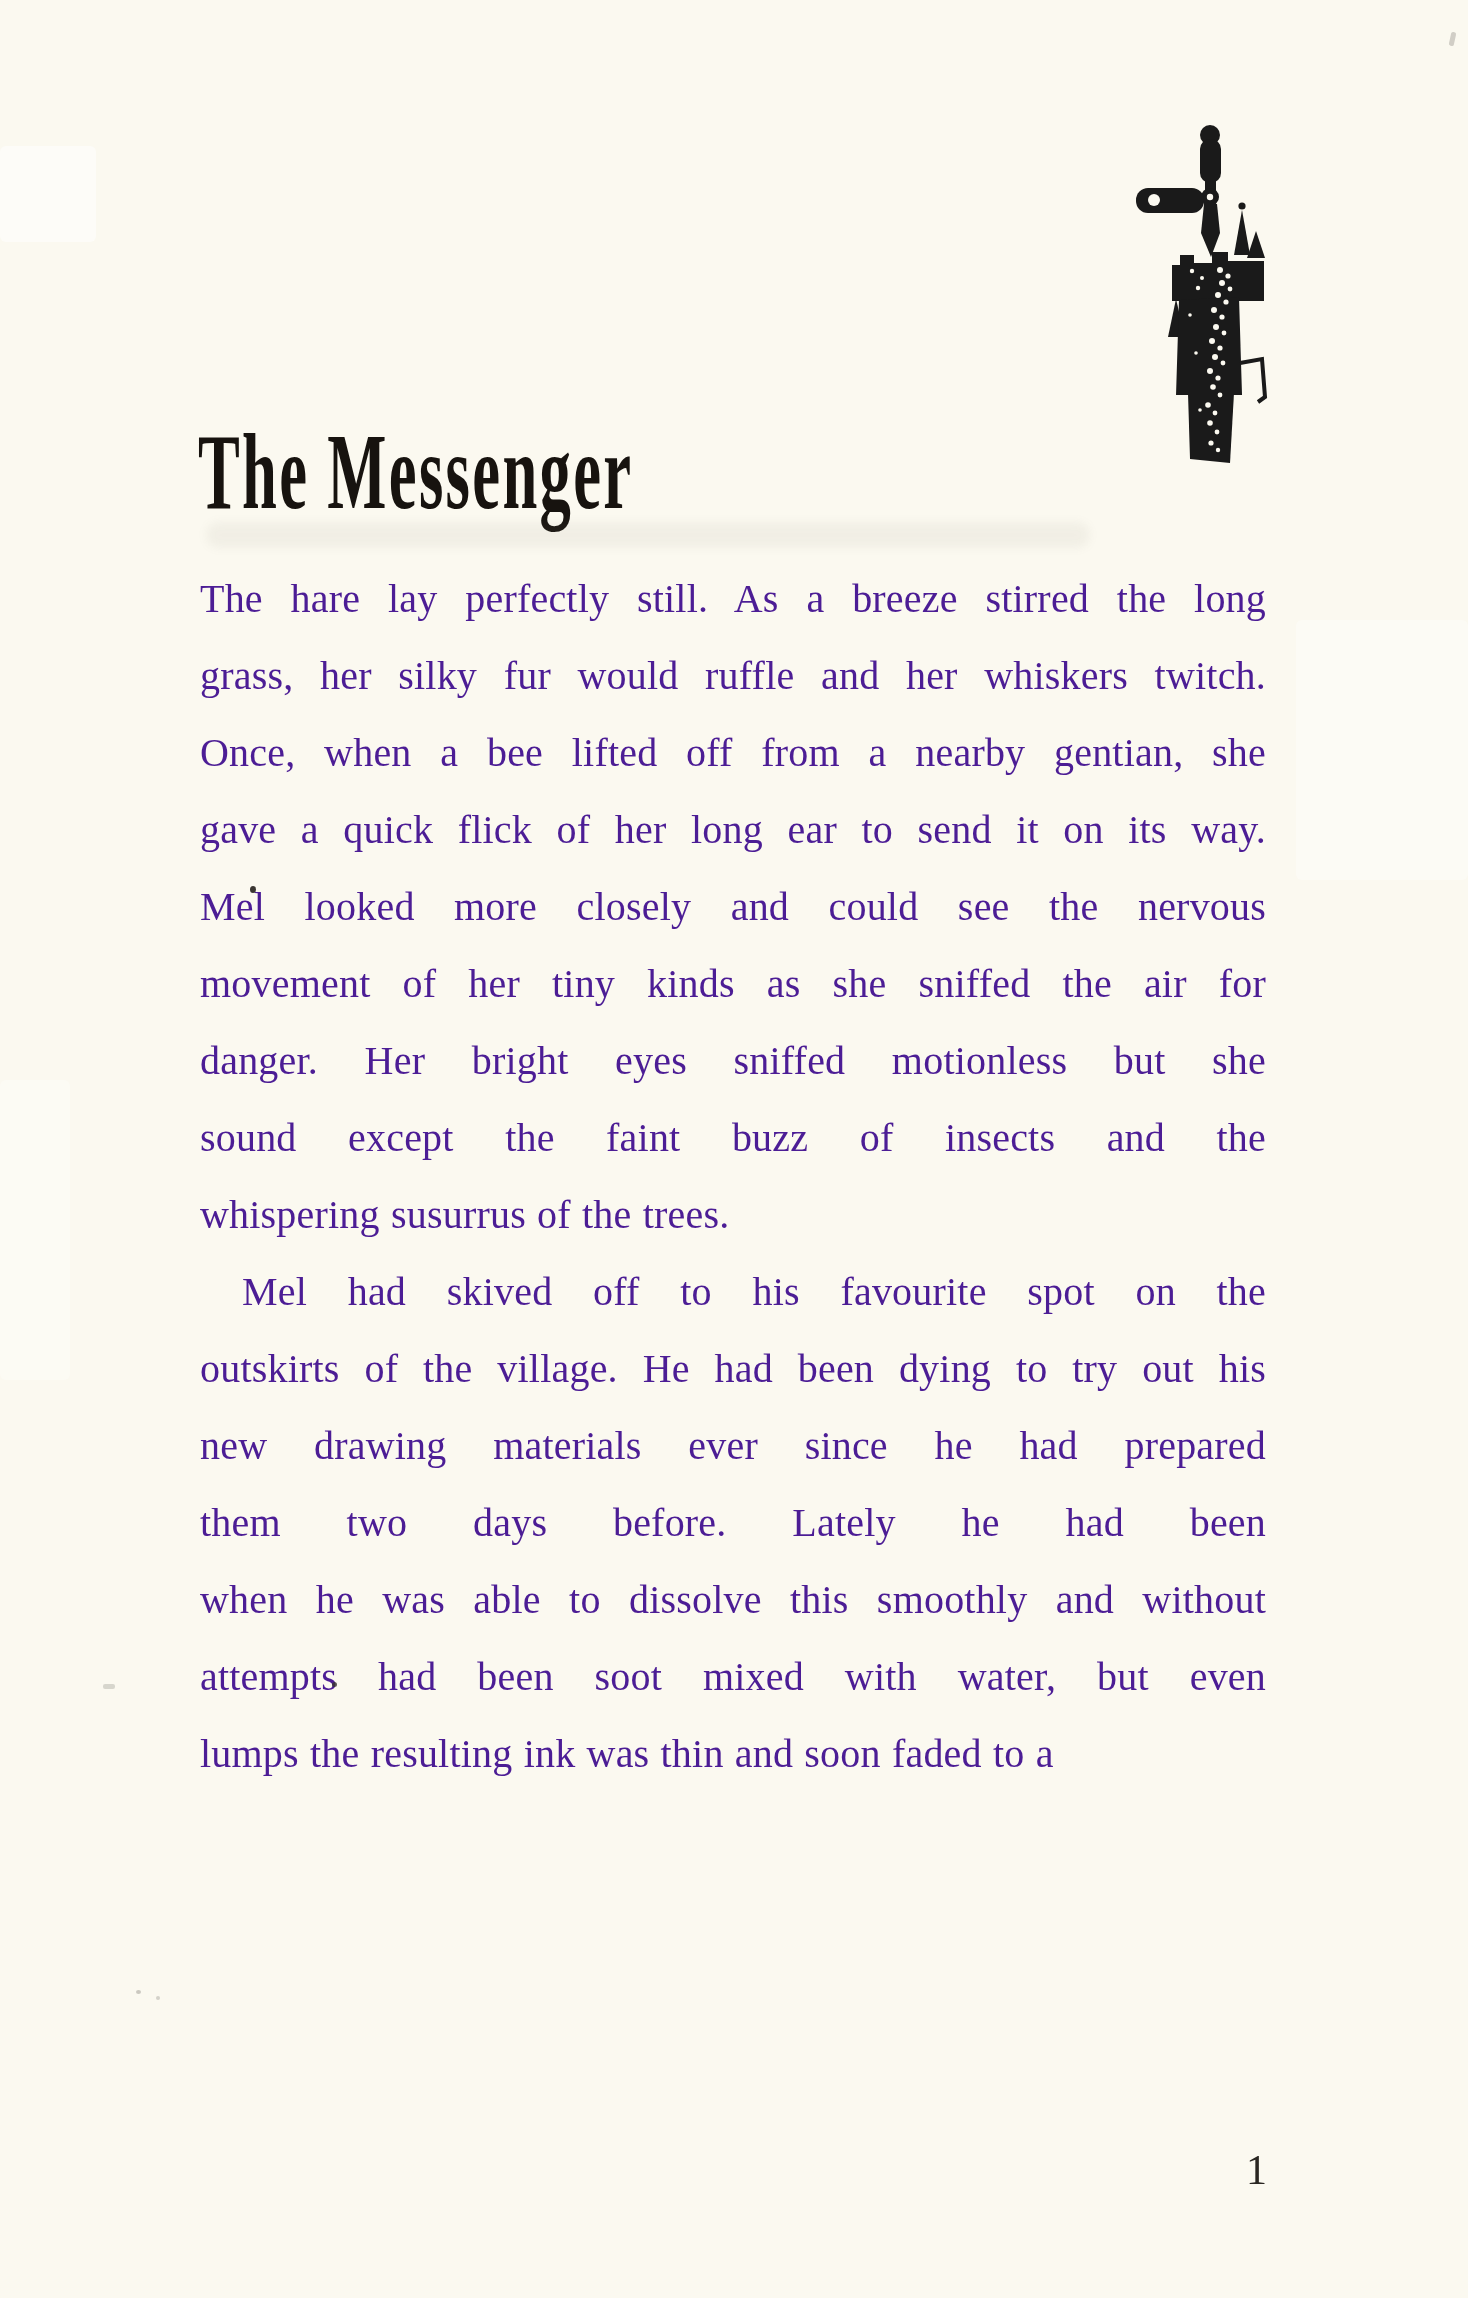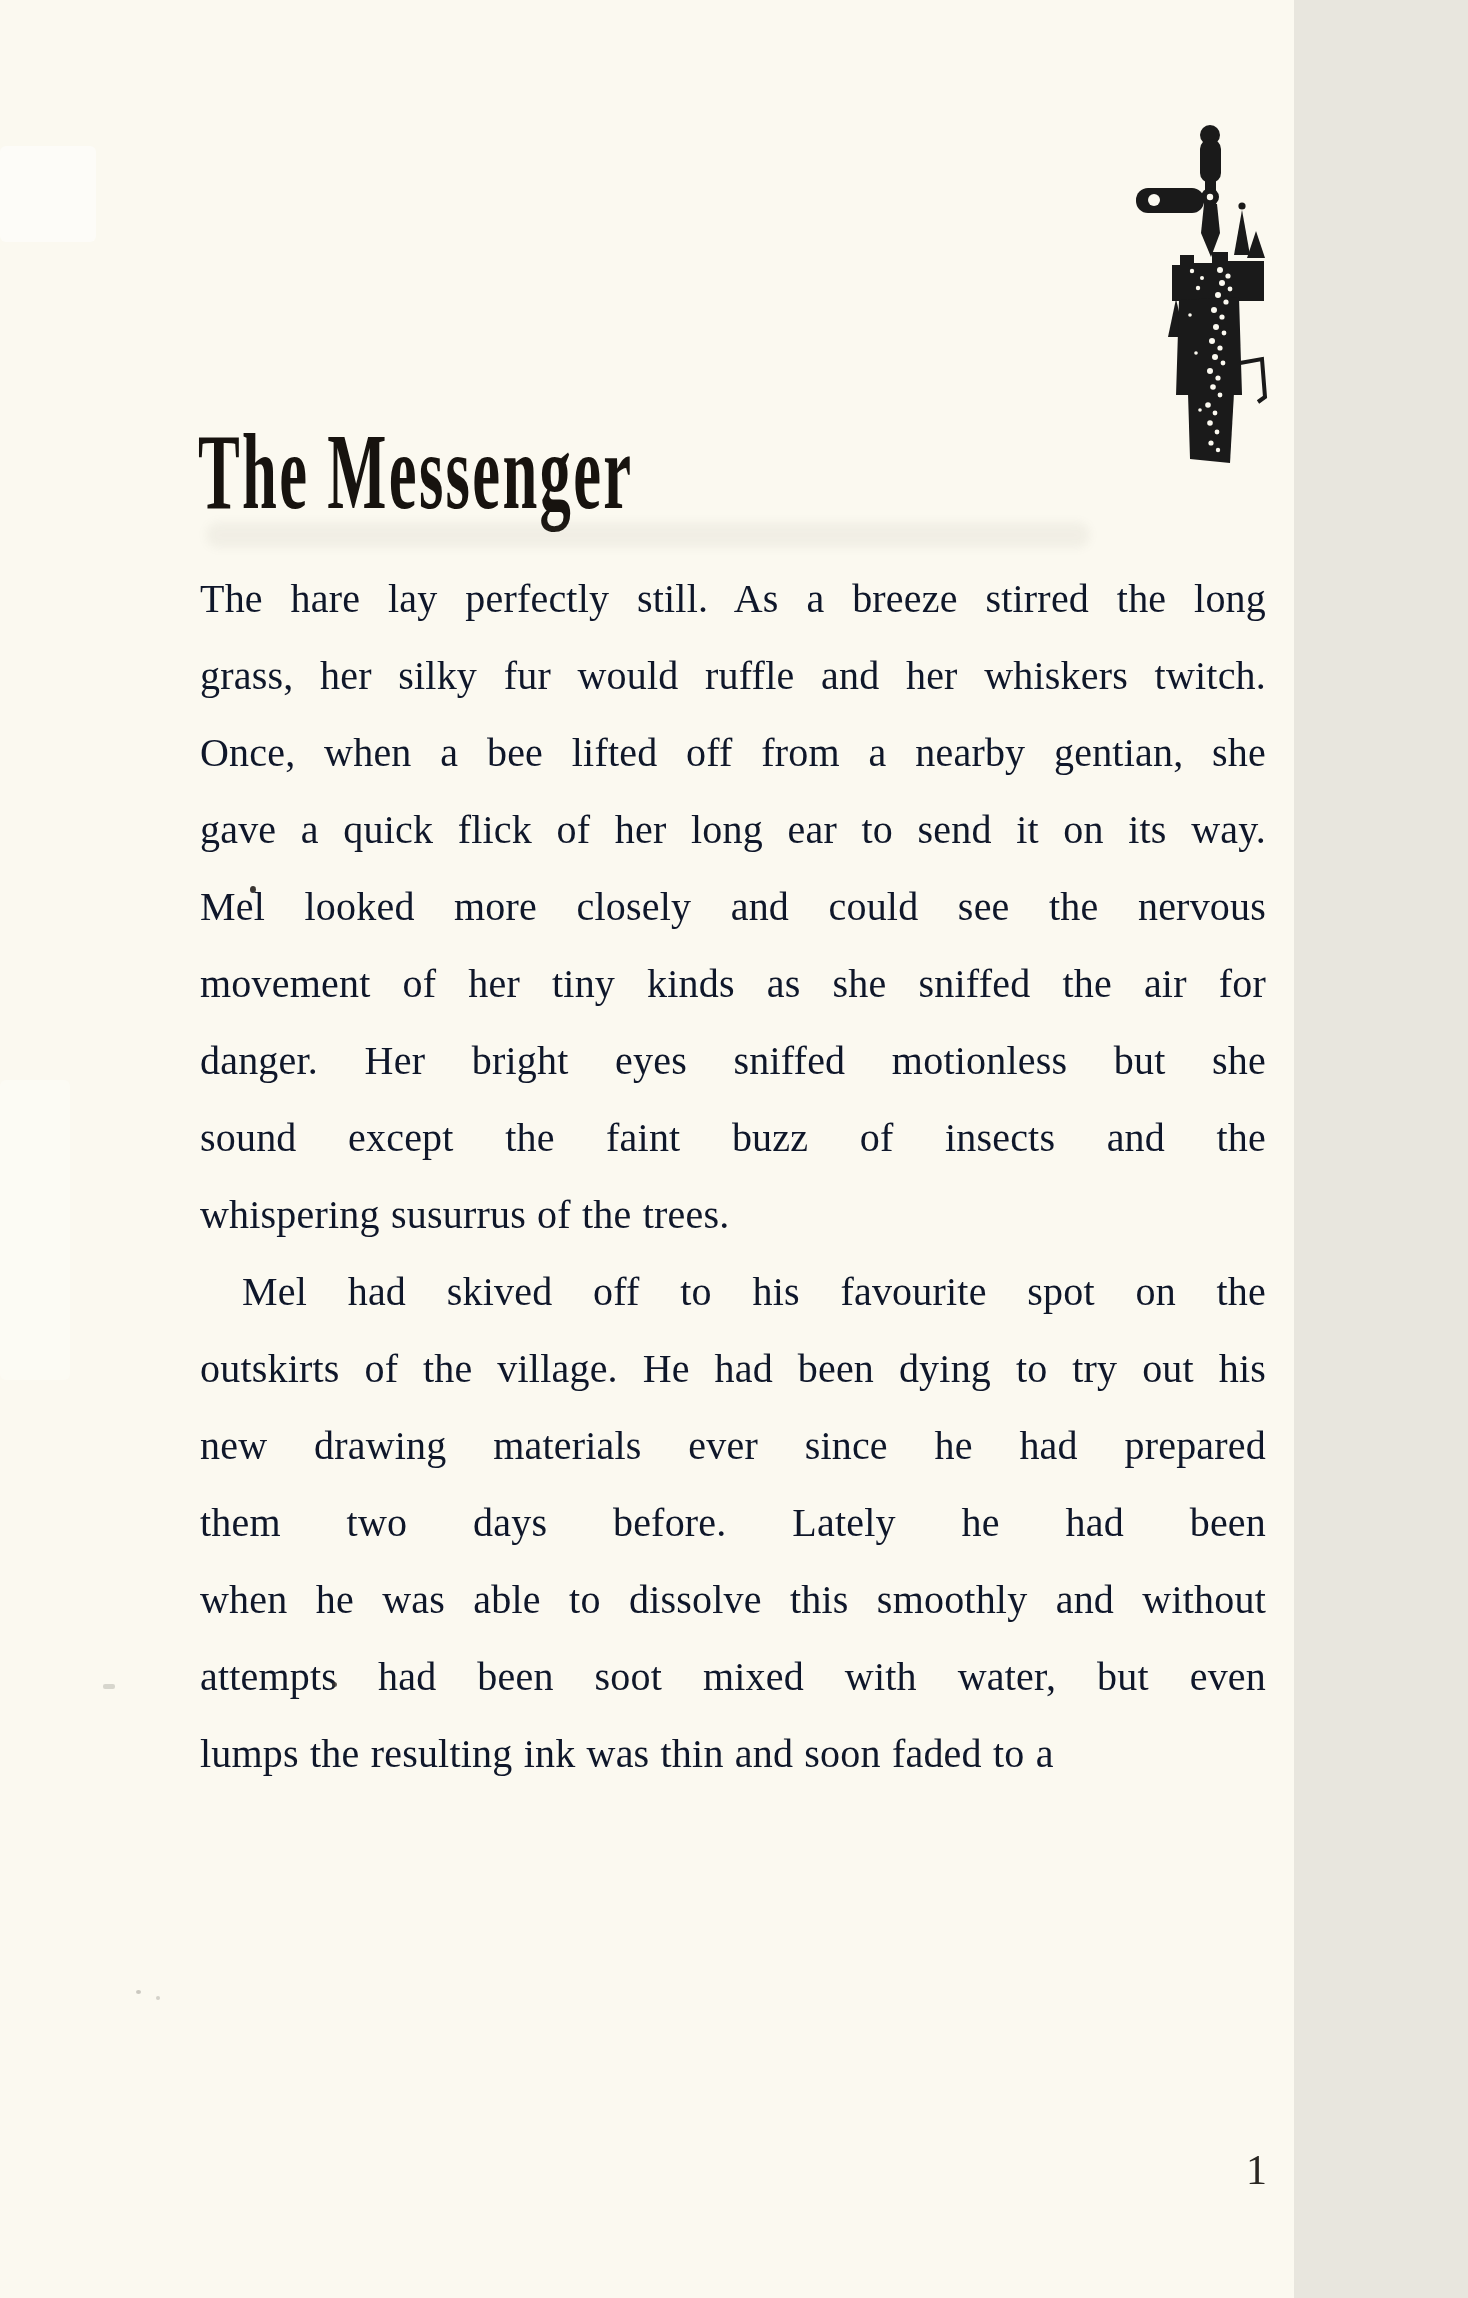--- a/index.html
+++ b/index.html
@@ -1,17 +1,17 @@
 <!DOCTYPE html>
 <html><head>
 <meta charset="utf-8">
 <style>
   html,body { margin:0; padding:0; background:#e8e6de; }
   .page {
-    position:relative; width:1294px; height:2298px;
+    position:relative; width:1468px; height:2298px;
     background:#fbf9f0; overflow:hidden;
     font-family:"Liberation Serif", serif; color:#211e1a;
   }
   
   .patch { position:absolute; background:#ffffff; opacity:.55; border-radius:6px; }
   .patch.p1 { left:0; top:146px; width:96px; height:96px; }
   .patch.p2 { left:1296px; top:620px; width:172px; height:260px; opacity:.35; }
   .patch.p3 { left:0; top:1080px; width:70px; height:300px; opacity:.30; }
 
   .chapter-title {
@@ -26,21 +26,21 @@
   .ghost-band {
     position:absolute; left:206px; top:522px; width:884px; height:26px;
     background:#857f6e; opacity:.08; filter:blur(5px); border-radius:13px;
   }
 
   .textblock { position:absolute; left:200px; top:560px; width:1066px; }
   .line {
     font-size:40px; line-height:77px; height:77px;
     white-space:nowrap; letter-spacing:.2px; word-spacing:1px;
     text-align:justify; text-align-last:justify;
-    color:#0f172a;
+    color:#4c1d95;
   }
   .line.lastline { text-align-last:left; }
   .line.indent { text-indent:42px; }
 
   .pagenum {
     position:absolute; left:1246px; top:2146px;
     font-size:42px; color:#2a2722;
   }
 
   .speck { position:absolute; background:#3a3631; border-radius:50%; }

